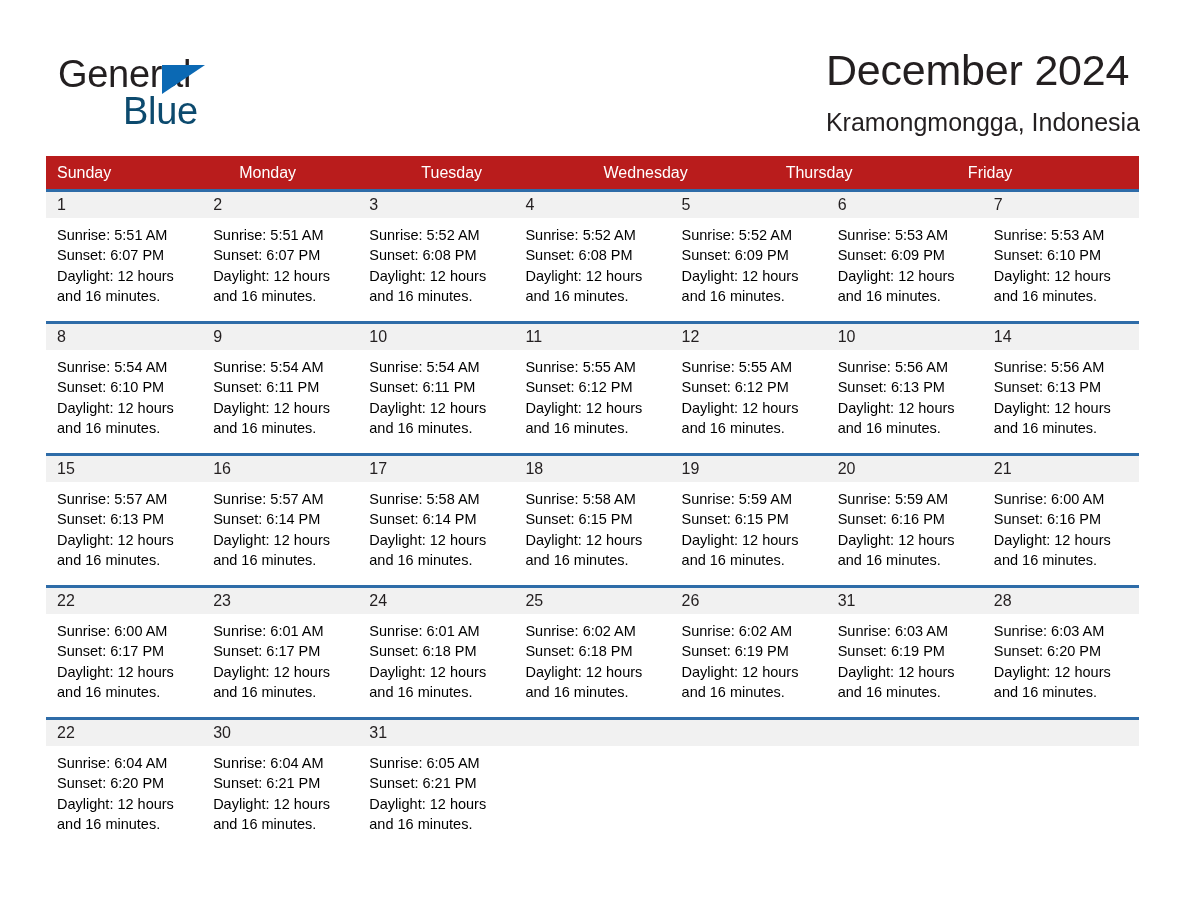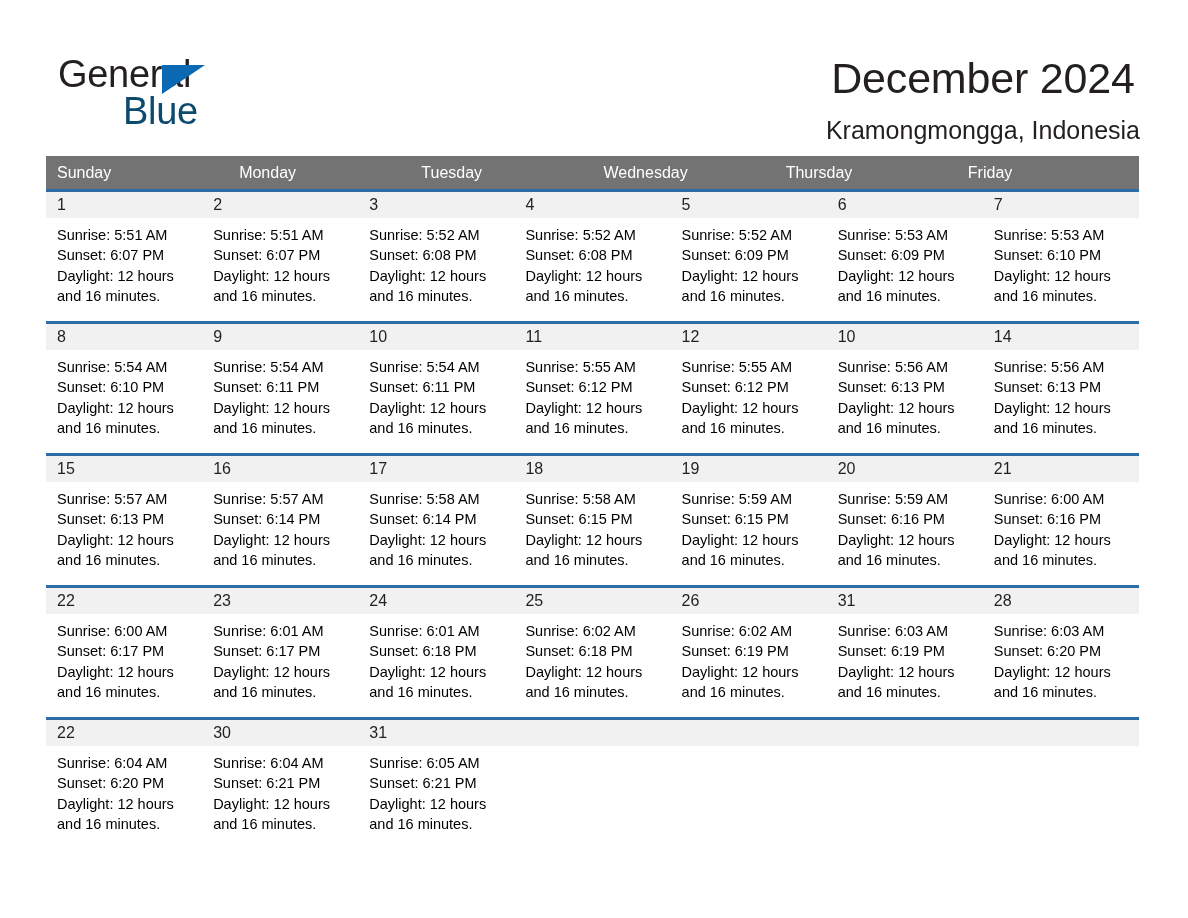--- a/index.html
+++ b/index.html
@@ -61,22 +61,22 @@
     top: 37px;
     font-size: 38px;
     letter-spacing: -0.3px;
     color: #0c4a6e;
     font-weight: 400;
     line-height: 40px;
   }
   .title-block {
     position: absolute;
     right: 0px;
-    top: 8px;
-    text-align: center;
+    top: 0px;
+    text-align: left;
   }
   .cal-title {
     font-size: 43px;
     font-weight: 400;
     color: #231f20;
     line-height: 52px;
     letter-spacing: -0.2px;
     white-space: nowrap;
   }
   .cal-subtitle {
@@ -90,23 +90,22 @@
 
   
   .calendar {
     position: absolute;
     left: 46px;
     top: 156px;
     width: 1093px;
   }
   .weekday-row {
     display: flex;
-    background: #737373;
+    background: #b91c1c;
     height: 33px;
-    justify-content: flex-end;
   }
   .weekday-cell {
     flex: 1 1 0;
     color: #ffffff;
     font-size: 16px;
     line-height: 33px;
     padding-left: 11px;
     box-sizing: border-box;
     white-space: nowrap;
   }

